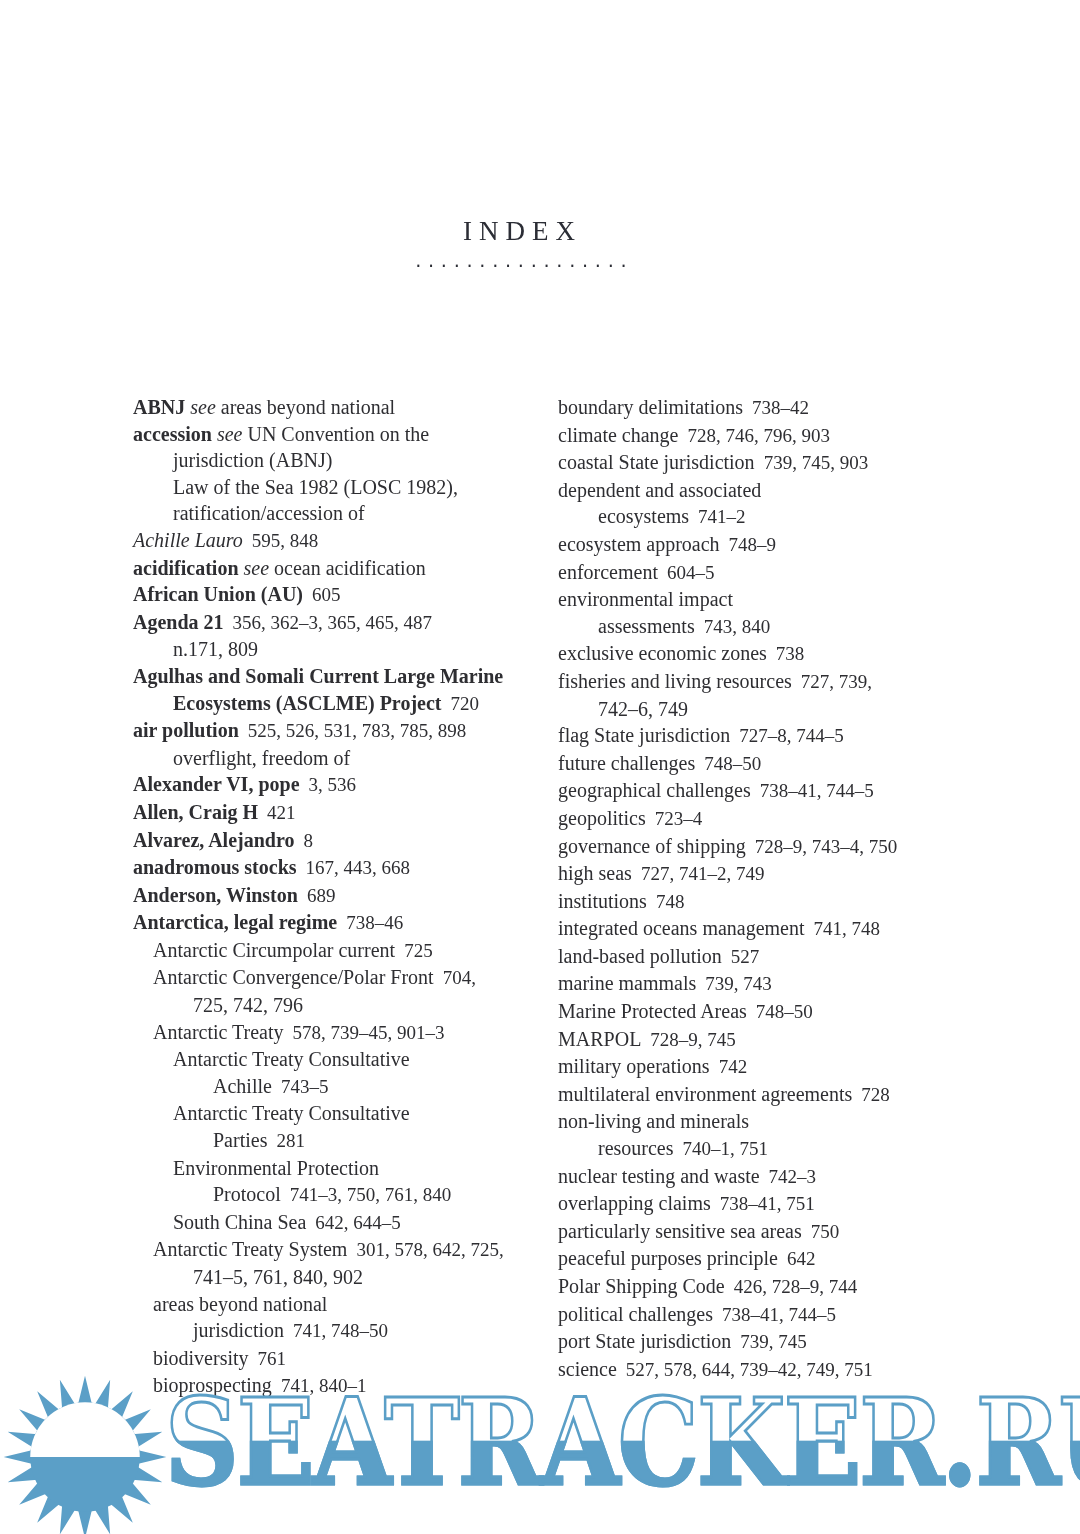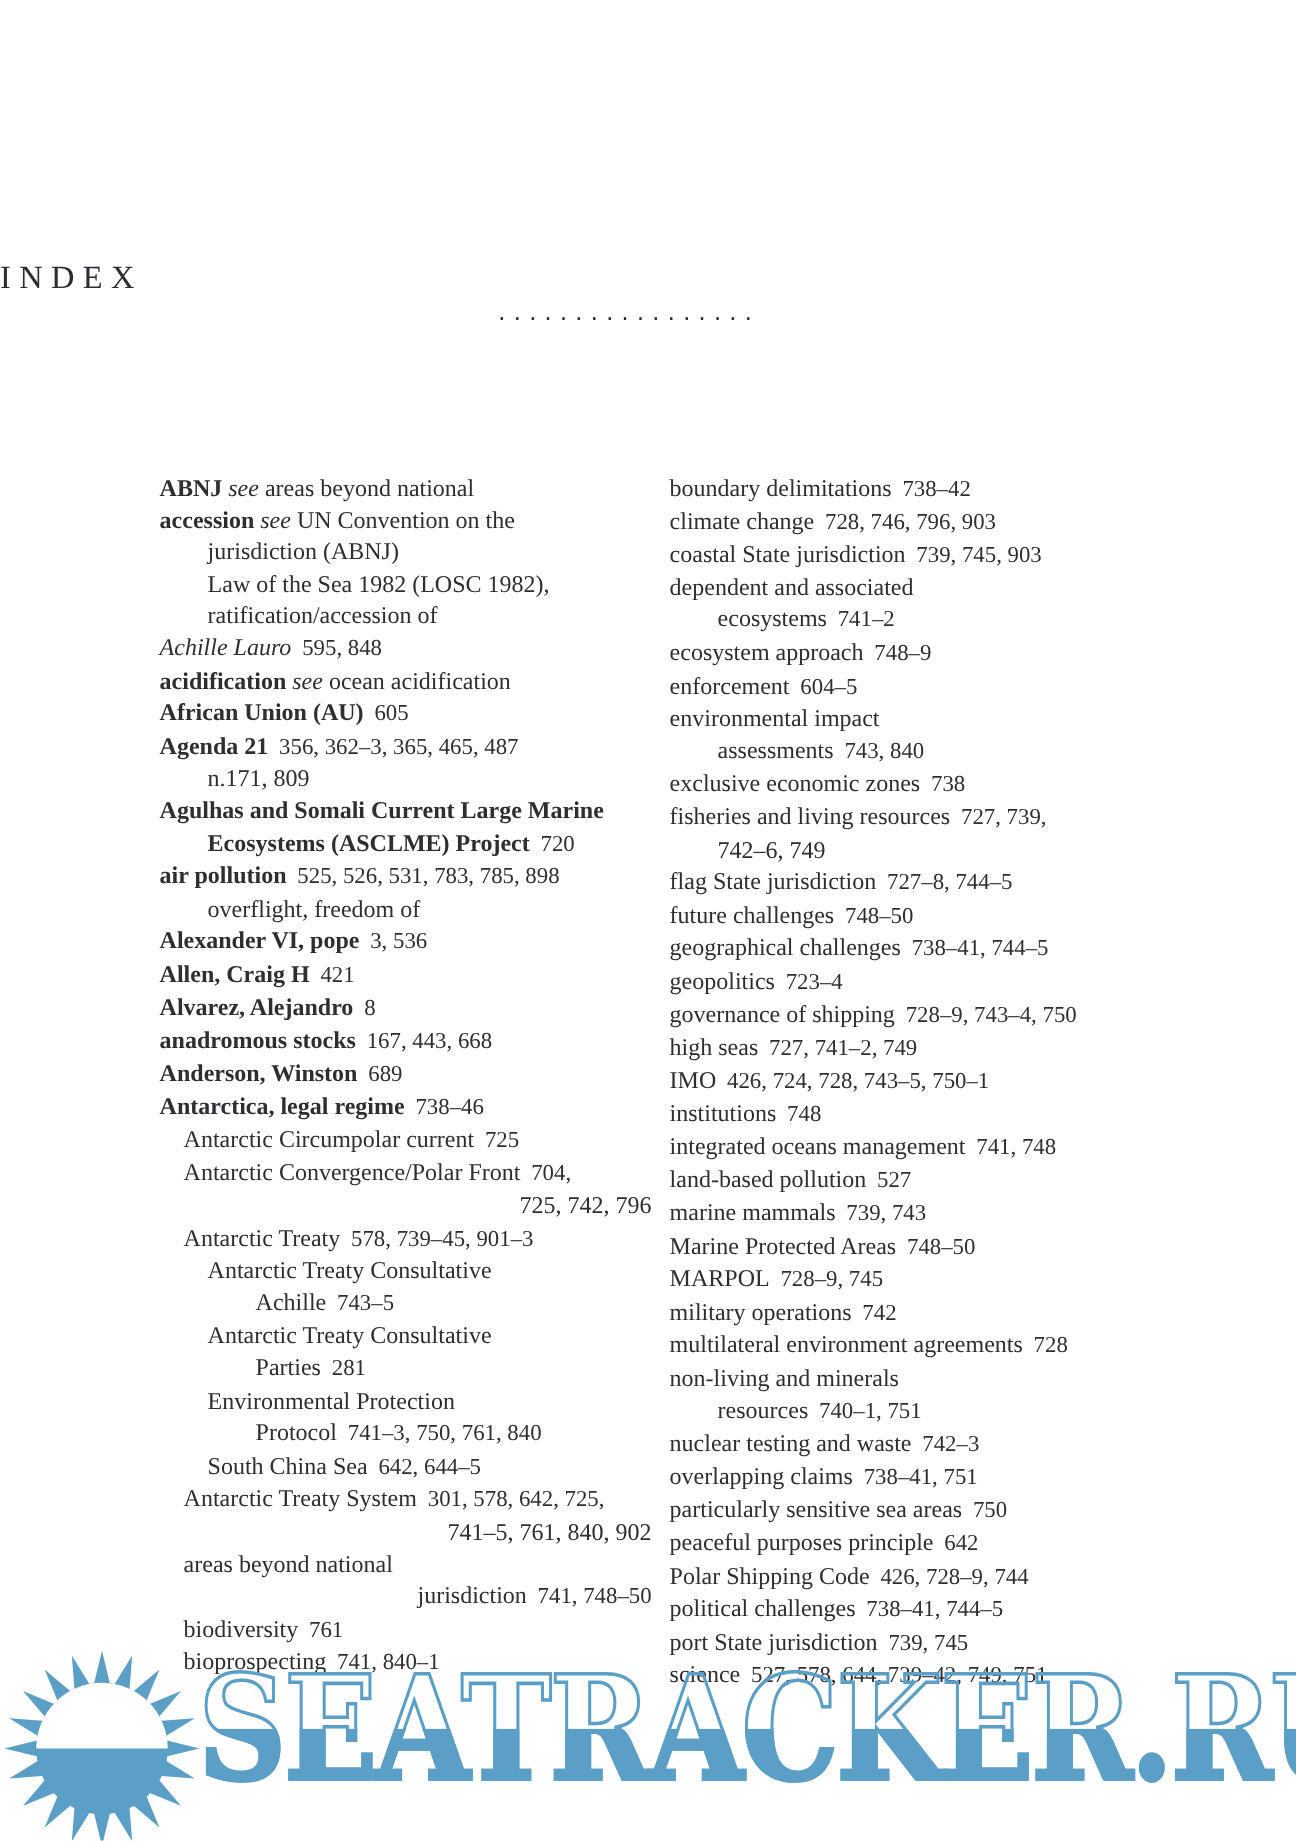--- a/index.html
+++ b/index.html
@@ -4,41 +4,41 @@
 <style>
   html,body { margin:0; padding:0; background:#ffffff; }
   .page {
     position:relative; width:1080px; height:1534px;
     background:#ffffff; overflow:hidden;
     font-family:"Liberation Serif", serif;
     color:#2e2e32;
   }
   .title {
     position:absolute; top:216px; left:0; width:1045px;
-    text-align:left;
+    text-align:center;
     font-size:27px; font-weight:normal;
     letter-spacing:7px; color:#2b2d35;
     margin:0;
   }
   .dots {
     position:absolute; top:252px; left:0; width:1045px;
     text-align:center;
     font-size:16px; letter-spacing:3.2px; color:#2b2d35;
     font-family:"DejaVu Sans Mono", monospace;
   }
   .col { position:absolute; top:370px;margin-top:24px; }
   .col-left  { left:133px; width:410px; }
   .col-right { left:558px; width:450px; }
   .line {
     font-size:20px; line-height:26.6px; white-space:nowrap;
   }
   .ind0 { padding-left:0; }
   .ind1 { padding-left:20px; }
   .ind2 { padding-left:40px; }
-  .ind3 { padding-left:60px;text-align:right; }
+  .ind3 { padding-left:60px; }
   .ind4 { padding-left:80px; }
   .seg-b { font-weight:bold; }
   .seg-i { font-style:italic; }
   .seg-n { }
   .seg-num { padding-left:9px; font-size:19px; }
   .watermark { position:absolute; left:0; top:1372px; width:1080px; height:162px; }
   .sun { position:absolute; left:2px; top:2px; width:166px; height:166px; }
   .wm-text {
     position:absolute; left:165px; top:20px;
     font-family:"DejaVu Serif", serif;
@@ -114,21 +114,20 @@
       <div class="line ind2"><span class="seg-n">assessments</span><span class="seg-num">743, 840</span></div>
       <div class="line ind0"><span class="seg-n">exclusive economic zones</span><span class="seg-num">738</span></div>
       <div class="line ind0"><span class="seg-n">fisheries and living resources</span><span class="seg-num">727, 739,</span></div>
       <div class="line ind2"><span class="seg-n">742–6, 749</span></div>
       <div class="line ind0"><span class="seg-n">flag State jurisdiction</span><span class="seg-num">727–8, 744–5</span></div>
       <div class="line ind0"><span class="seg-n">future challenges</span><span class="seg-num">748–50</span></div>
       <div class="line ind0"><span class="seg-n">geographical challenges</span><span class="seg-num">738–41, 744–5</span></div>
       <div class="line ind0"><span class="seg-n">geopolitics</span><span class="seg-num">723–4</span></div>
       <div class="line ind0"><span class="seg-n">governance of shipping</span><span class="seg-num">728–9, 743–4, 750</span></div>
       <div class="line ind0"><span class="seg-n">high seas</span><span class="seg-num">727, 741–2, 749</span></div>
-      <div class="line ind0"><span class="seg-n">IMO</span><span class="seg-num">426, 724, 728, 743–5, 750–1</span></div>
       <div class="line ind0"><span class="seg-n">institutions</span><span class="seg-num">748</span></div>
       <div class="line ind0"><span class="seg-n">integrated oceans management</span><span class="seg-num">741, 748</span></div>
       <div class="line ind0"><span class="seg-n">land-based pollution</span><span class="seg-num">527</span></div>
       <div class="line ind0"><span class="seg-n">marine mammals</span><span class="seg-num">739, 743</span></div>
       <div class="line ind0"><span class="seg-n">Marine Protected Areas</span><span class="seg-num">748–50</span></div>
       <div class="line ind0"><span class="seg-n">MARPOL</span><span class="seg-num">728–9, 745</span></div>
       <div class="line ind0"><span class="seg-n">military operations</span><span class="seg-num">742</span></div>
       <div class="line ind0"><span class="seg-n">multilateral environment agreements</span><span class="seg-num">728</span></div>
       <div class="line ind0"><span class="seg-n">non-living and minerals</span></div>
       <div class="line ind2"><span class="seg-n">resources</span><span class="seg-num">740–1, 751</span></div>

